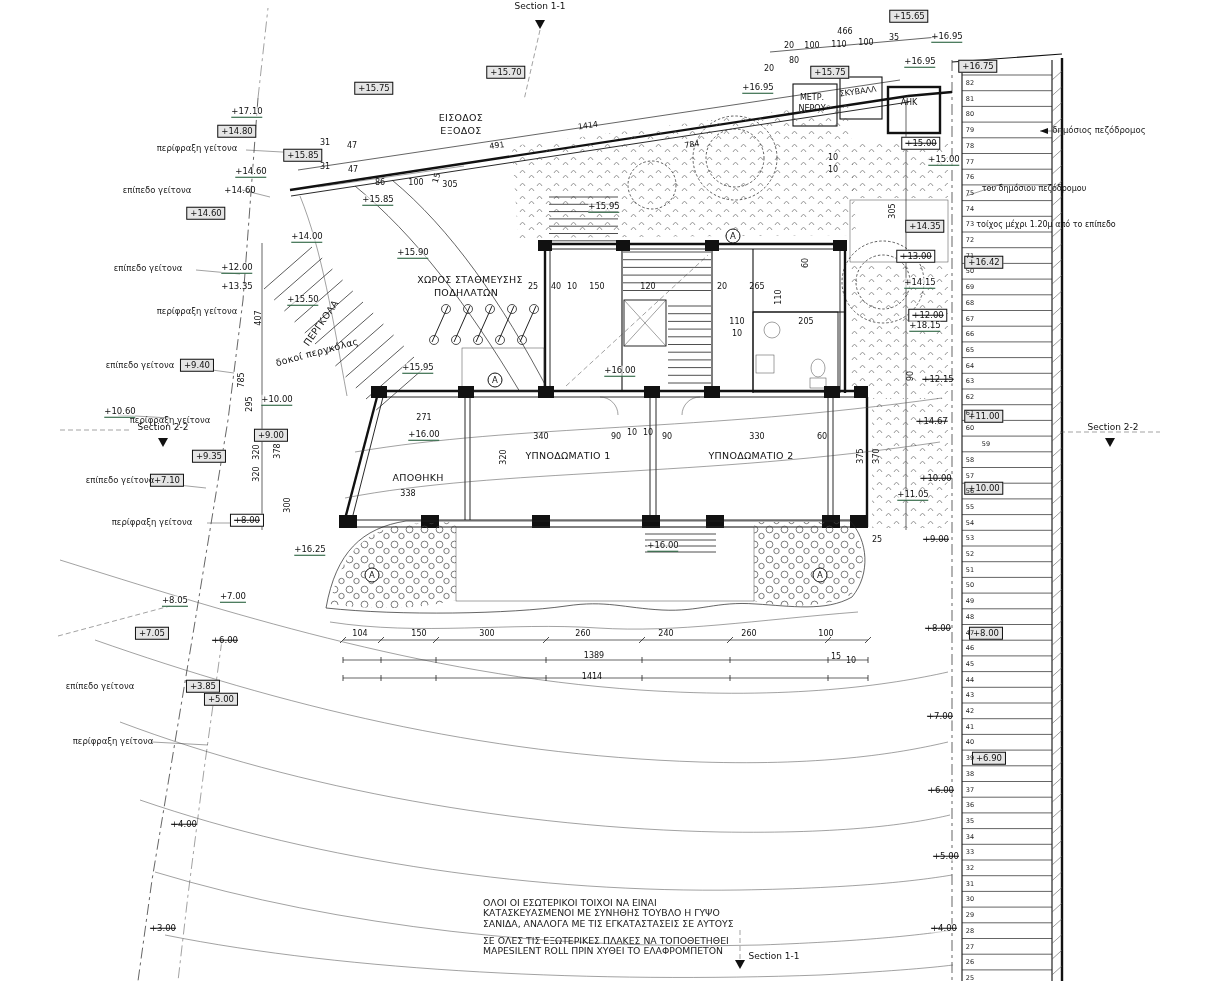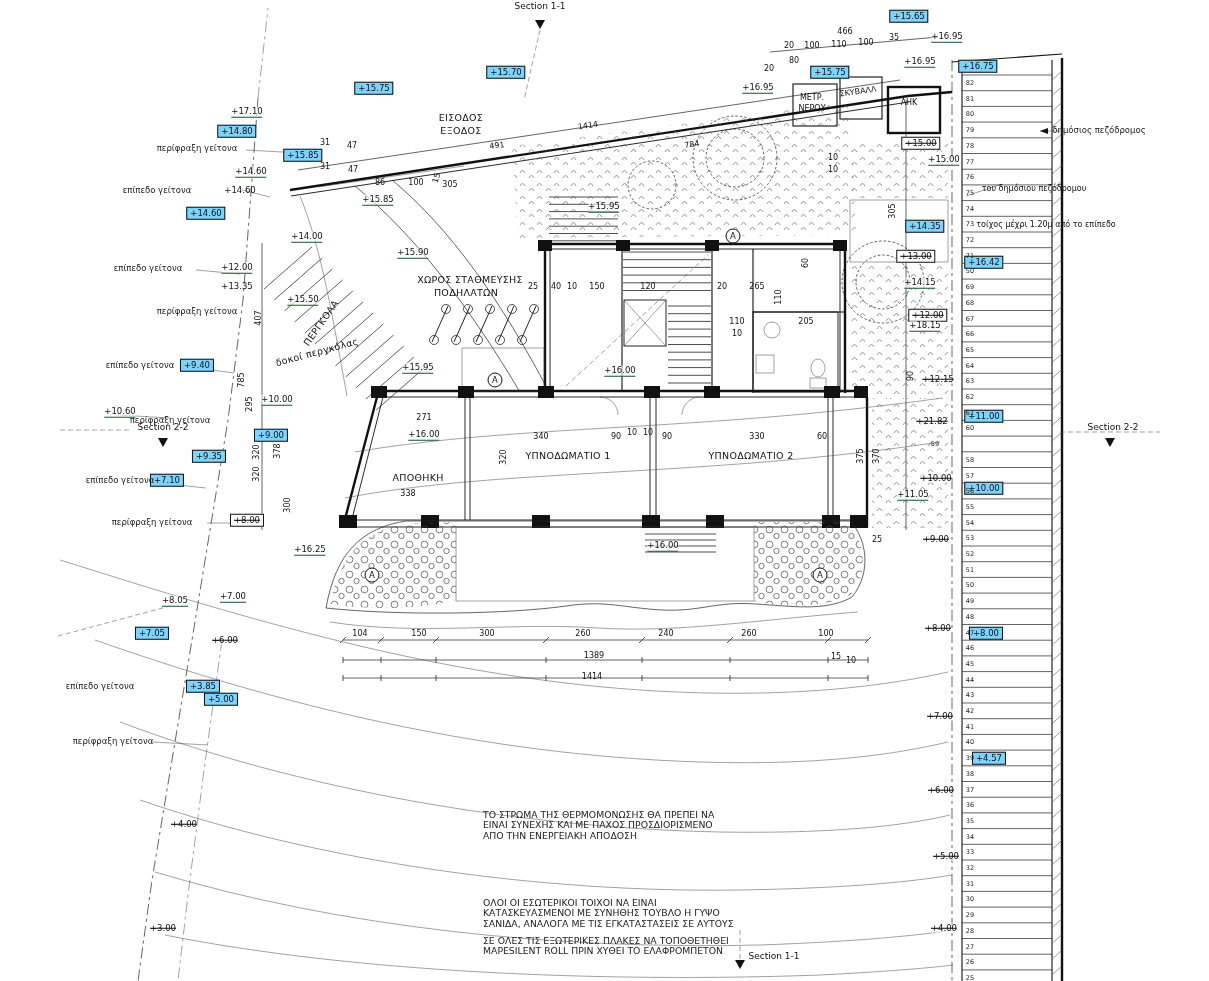--- a/index.html
+++ b/index.html
@@ -7,21 +7,21 @@
   #plan{position:relative;width:1209px;height:981px;background:#fff;font-family:"DejaVu Sans",sans-serif;color:#111;overflow:hidden}
   #plan svg{position:absolute;left:0;top:0}
   #text-layer{position:absolute;left:0;top:0;width:1209px;height:981px}
   .lbl{position:absolute;transform:translate(-50%,-50%);font-size:9px;line-height:1;white-space:nowrap;color:#111}
   .plain{font-size:8.5px}
   .dim{font-size:8px;color:#111}
   .small{font-size:8px}
   .room{font-size:9.5px;letter-spacing:.3px}
   .side{font-size:8.5px;color:#222}
   .section{font-size:9px}
-  .box{border:1px solid #111;padding:1px 3px;background:#7dd3fc;font-size:8.5px}
+  .box{border:1px solid #111;padding:1px 3px;background:#e5e5e5;font-size:8.5px}
   .box-strike{border:1px solid #111;padding:1px 3px;background:#fff;font-size:8.5px;text-decoration:line-through}
   .underline{border-bottom:1px solid #14532d;padding-bottom:1px;font-size:8.5px;background:rgba(255,255,255,.6)}
   .strike{text-decoration:line-through;font-size:8.5px;background:rgba(255,255,255,.6)}
   .note{white-space:pre;font-size:9.3px;line-height:1.12;color:#222;text-align:left}
   .step{font-size:6.5px;color:#222}
   .amark{width:15px;height:15px;border:1px solid #111;border-radius:50%;display:flex;align-items:center;justify-content:center;font-size:8.5px;background:#fff}
   
   .thick{stroke:#111;stroke-width:2.4;fill:none}
   .wall{stroke:#111;stroke-width:1.1;fill:none}
   .wallth{stroke:#111;stroke-width:.9;fill:none}
@@ -453,30 +453,30 @@
       <div class="lbl underline" style="left: 663px; top: 546px;">+16.00</div>
       <div class="lbl box-strike" style="left: 921px; top: 143px;">+15.00</div>
       <div class="lbl underline" style="left: 944px; top: 160px;">+15.00</div>
       <div class="lbl box" style="left: 925px; top: 226px;">+14.35</div>
       <div class="lbl box-strike" style="left: 916px; top: 256px;">+13.00</div>
       <div class="lbl box" style="left: 984px; top: 262px;">+16.42</div>
       <div class="lbl underline" style="left: 920px; top: 283px;">+14.15</div>
       <div class="lbl box-strike" style="left: 928px; top: 315px;">+12.00</div>
       <div class="lbl underline" style="left: 925px; top: 326px;">+18.15</div>
       <div class="lbl strike" style="left: 938px; top: 379px;">+12.15</div>
-      <div class="lbl strike" style="left: 932px; top: 421px;">+21.82</div>
+      <div class="lbl strike" style="left: 932px; top: 421px;">+14.67</div>
       <div class="lbl box" style="left: 984px; top: 416px;">+11.00</div>
       <div class="lbl strike" style="left: 936px; top: 478px;">+10.00</div>
       <div class="lbl box" style="left: 984px; top: 488px;">+10.00</div>
       <div class="lbl underline" style="left: 913px; top: 495px;">+11.05</div>
       <div class="lbl strike" style="left: 936px; top: 539px;">+9.00</div>
       <div class="lbl strike" style="left: 938px; top: 628px;">+8.00</div>
       <div class="lbl box" style="left: 986px; top: 633px;">+8.00</div>
       <div class="lbl strike" style="left: 940px; top: 716px;">+7.00</div>
-      <div class="lbl box" style="left: 989px; top: 758px;">+4.57</div>
+      <div class="lbl box" style="left: 989px; top: 758px;">+6.90</div>
       <div class="lbl strike" style="left: 941px; top: 790px;">+6.00</div>
       <div class="lbl strike" style="left: 946px; top: 856px;">+5.00</div>
       <div class="lbl strike" style="left: 944px; top: 928px;">+4.00</div>
       <div class="lbl dim" style="left: 588px; top: 126px; transform: translate(-50%, -50%) rotate(-8deg);">1414</div>
       <div class="lbl dim" style="left: 497px; top: 146px; transform: translate(-50%, -50%) rotate(-8deg);">491</div>
       <div class="lbl dim" style="left: 692px; top: 145px; transform: translate(-50%, -50%) rotate(-8deg);">784</div>
       <div class="lbl dim" style="left: 325px; top: 143px;">31</div>
       <div class="lbl dim" style="left: 352px; top: 146px;">47</div>
       <div class="lbl dim" style="left: 325px; top: 167px;">31</div>
       <div class="lbl dim" style="left: 353px; top: 170px;">47</div>
@@ -563,23 +563,20 @@
       <div class="lbl small" style="left: 858px; top: 92px; transform: translate(-50%, -50%) rotate(-8deg);">ΣΚΥΒΑΛΛ</div>
       <div class="lbl small" style="left: 909px; top: 103px;">ΑΗΚ</div>
       <div class="lbl section" style="left: 540px; top: 6px;">Section 1-1</div>
       <div class="lbl section" style="left: 774px; top: 956px;">Section 1-1</div>
       <div class="lbl section" style="left: 163px; top: 427px;">Section 2-2</div>
       <div class="lbl section" style="left: 1113px; top: 427px;">Section 2-2</div>
       <div class="lbl amark" style="left: 733px; top: 236px;">A</div>
       <div class="lbl amark" style="left: 495px; top: 380px;">A</div>
       <div class="lbl amark" style="left: 372px; top: 575px;">A</div>
       <div class="lbl amark" style="left: 820px; top: 575px;">A</div>
-      <div class="lbl note" style="left: 483px; top: 810px; transform: none;">ΤΟ ΣΤΡΩΜΑ ΤΗΣ ΘΕΡΜΟΜΟΝΩΣΗΣ ΘΑ ΠΡΕΠΕΙ ΝΑ
-ΕΙΝΑΙ ΣΥΝΕΧΗΣ ΚΑΙ ΜΕ ΠΑΧΟΣ ΠΡΟΣΔΙΟΡΙΣΜΕΝΟ
-ΑΠΟ ΤΗΝ ΕΝΕΡΓΕΙΑΚΗ ΑΠΟΔΟΣΗ</div>
       <div class="lbl note" style="left: 483px; top: 898px; transform: none;">ΟΛΟΙ ΟΙ ΕΣΩΤΕΡΙΚΟΙ ΤΟΙΧΟΙ ΝΑ ΕΙΝΑΙ
 ΚΑΤΑΣΚΕΥΑΣΜΕΝΟΙ ΜΕ ΣΥΝΗΘΗΣ ΤΟΥΒΛΟ Η ΓΥΨΟ
 ΣΑΝΙΔΑ, ΑΝΑΛΟΓΑ ΜΕ ΤΙΣ ΕΓΚΑΤΑΣΤΑΣΕΙΣ ΣΕ ΑΥΤΟΥΣ</div>
       <div class="lbl note" style="left: 483px; top: 936px; transform: none;">ΣΕ ΟΛΕΣ ΤΙΣ ΕΞΩΤΕΡΙΚΕΣ ΠΛΑΚΕΣ ΝΑ ΤΟΠΟΘΕΤΗΘΕΙ
 MAPESILENT ROLL ΠΡΙΝ ΧΥΘΕΙ ΤΟ ΕΛΑΦΡΟΜΠΕΤΟΝ</div>
       <div class="lbl side" style="left: 1099px; top: 130px;">δημόσιος πεζόδρομος</div>
       <div class="lbl small" style="left: 1046px; top: 177px; margin-top: 48px;">τοίχος μέχρι 1.20μ από το επίπεδο</div>
       <div class="lbl small" style="left: 1034px; top: 189px;">του δημόσιου πεζόδρομου</div>
       <div class="lbl step" style="left: 970px; top: 83px;">82</div>
       <div class="lbl step" style="left: 970px; top: 98.7px;">81</div>
@@ -597,21 +594,21 @@
       <div class="lbl step" style="left: 970px; top: 287.1px;">69</div>
       <div class="lbl step" style="left: 970px; top: 302.8px;">68</div>
       <div class="lbl step" style="left: 970px; top: 318.5px;">67</div>
       <div class="lbl step" style="left: 970px; top: 334.2px;">66</div>
       <div class="lbl step" style="left: 970px; top: 349.9px;">65</div>
       <div class="lbl step" style="left: 970px; top: 365.6px;">64</div>
       <div class="lbl step" style="left: 970px; top: 381.3px;">63</div>
       <div class="lbl step" style="left: 970px; top: 397px;">62</div>
       <div class="lbl step" style="left: 970px; top: 412.7px;">61</div>
       <div class="lbl step" style="left: 970px; top: 428.4px;">60</div>
-      <div class="lbl step" style="left: 935px; top: 444.1px; text-align: center;">59</div>
+      <div class="lbl step" style="left: 986px; top: 444.1px; text-align: center;">59</div>
       <div class="lbl step" style="left: 970px; top: 459.8px;">58</div>
       <div class="lbl step" style="left: 970px; top: 475.5px;">57</div>
       <div class="lbl step" style="left: 970px; top: 491.2px;">56</div>
       <div class="lbl step" style="left: 970px; top: 506.9px;">55</div>
       <div class="lbl step" style="left: 970px; top: 523px;">54</div>
       <div class="lbl step" style="left: 970px; top: 538.3px;">53</div>
       <div class="lbl step" style="left: 970px; top: 554px;">52</div>
       <div class="lbl step" style="left: 970px; top: 569.7px;">51</div>
       <div class="lbl step" style="left: 970px; top: 585.4px;">50</div>
       <div class="lbl step" style="left: 970px; top: 601.1px;">49</div>

